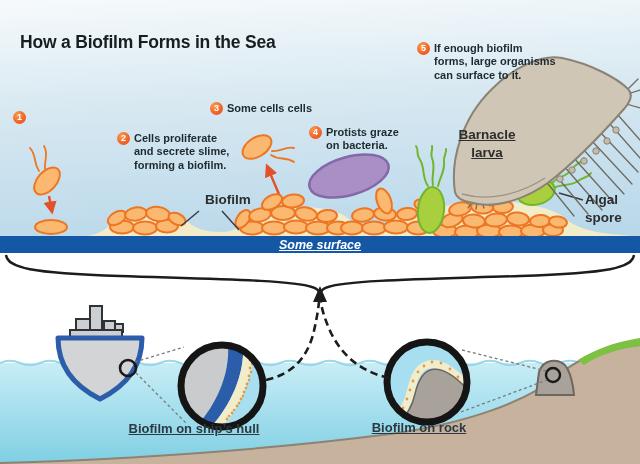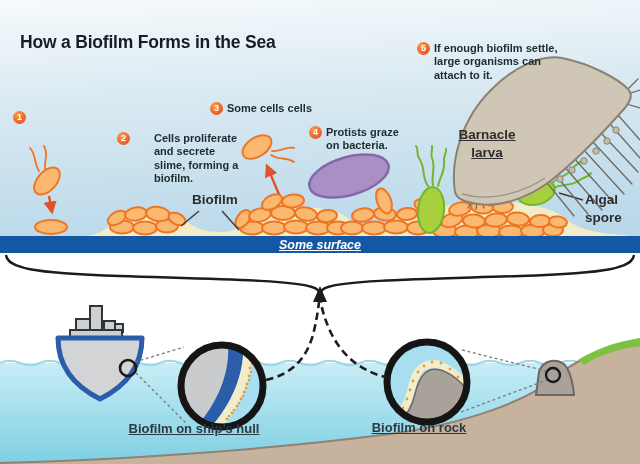--- a/index.html
+++ b/index.html
@@ -279,36 +279,36 @@
   </g>
 </svg>
 
 <div class="label title" style="left:20px;top:32px;">How a Biofilm Forms in the Sea</div>
 
 <div class="label step" style="left:13px;top:111px;width:104px;">
   <span class="badge">1</span>
 </div>
 <div class="label step" style="left:117px;top:132px;width:122px;">
   <span class="badge">2</span>
-  <span style="width:104px;margin-left:20px;">Cells proliferate and secrete slime, forming a biofilm.</span>
+  <span style="width:104px;">Cells proliferate and secrete slime, forming a biofilm.</span>
 </div>
 <div class="label step" style="left:210px;top:102px;width:130px;">
   <span class="badge">3</span>
   <span style="width:112px;">Some cells cells</span>
 </div>
 <div class="label step" style="left:309px;top:126px;width:100px;">
   <span class="badge">4</span>
   <span style="width:82px;">Protists graze on bacteria.</span>
 </div>
 <div class="label step" style="left:417px;top:42px;width:142px;">
   <span class="badge">5</span>
-  <span style="width:124px;">If enough biofilm settle, large organisms can attach to it.</span>
-</div>
-
-<div class="label annot" style="left:192px;top:192px;">Biofilm</div>
+  <span style="width:124px;">If enough biofilm forms, large organisms can surface to it.</span>
+</div>
+
+<div class="label annot" style="left:205px;top:192px;">Biofilm</div>
 <div class="label annot center" style="left:487px;top:126px;width:74px;line-height:1.3;">Barnacle larva</div>
 <div class="label annot" style="left:585px;top:191px;width:44px;text-align:left;line-height:1.3;">Algal spore</div>
 <div class="label hardsurface center" style="left:320px;top:238px;">Some surface</div>
 
 <div class="label caption center" style="left:194px;top:421px;width:200px;">Biofilm on ship’s hull</div>
 <div class="label caption center" style="left:419px;top:420px;width:160px;">Biofilm on rock</div>
 
 </div>
 
 </body></html>

